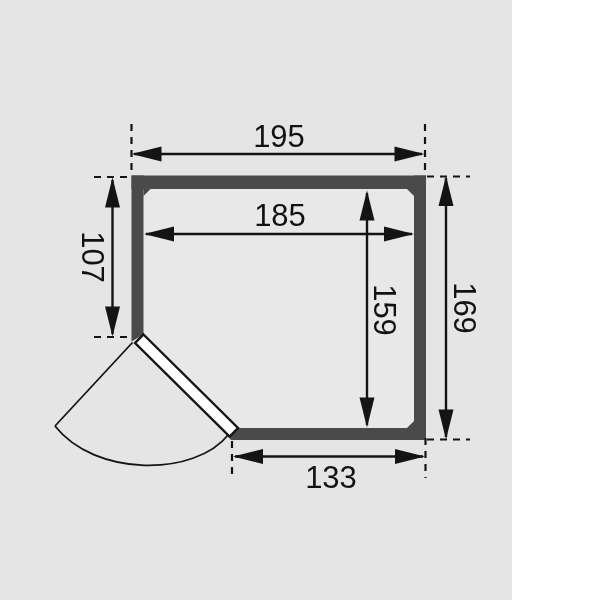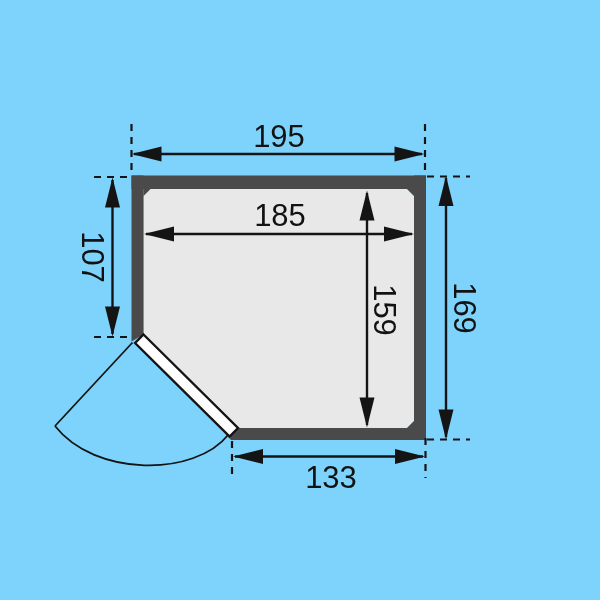--- a/index.html
+++ b/index.html
@@ -1,16 +1,16 @@
 <!DOCTYPE html>
 <html><head>
 <meta charset="utf-8">
 <style>
   html,body{margin:0;padding:0;background:#fff;}
-  .wrap{width:600px;height:600px;position:relative;overflow:hidden;background:#7dd3fc;}
+  .wrap{width:512px;height:600px;position:relative;overflow:hidden;background:#e5e5e5;}
   svg text{font-family:"Liberation Sans",sans-serif;font-size:31px;fill:#121212;}
 </style>
 </head>
 <body>
 <div class="wrap">
 <svg style="filter:blur(0.55px)" width="600" height="600" viewBox="0 0 600 600" xmlns="http://www.w3.org/2000/svg">
 
   <polygon points="150.5,189 407,189 414,196 414,421 407,428 238,428 143.5,334.5 143.5,196" fill="#e8e8e8"></polygon>
 
   <rect x="131.5" y="175.5" width="294.5" height="13.5" fill="#4a4a4a"></rect>

